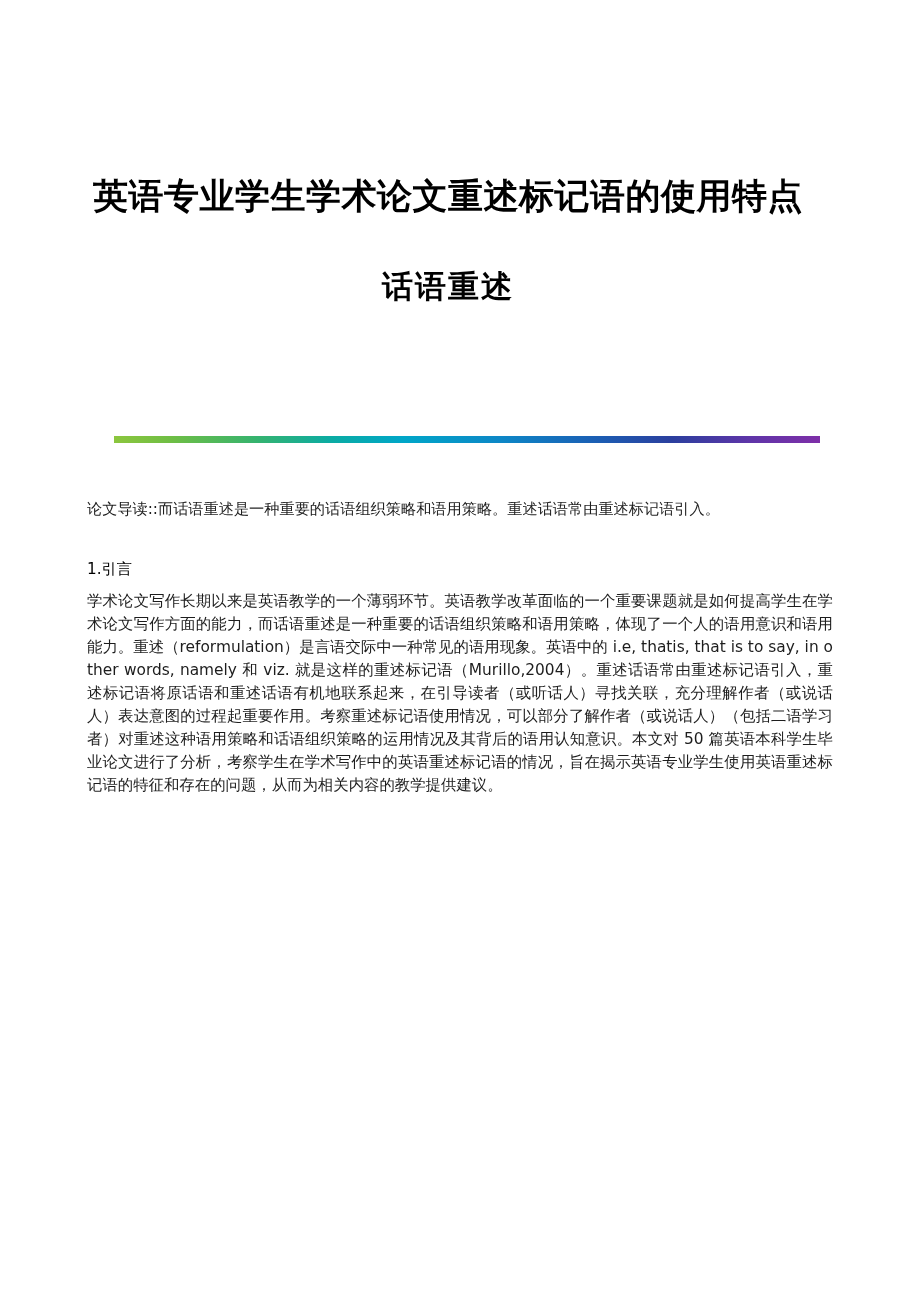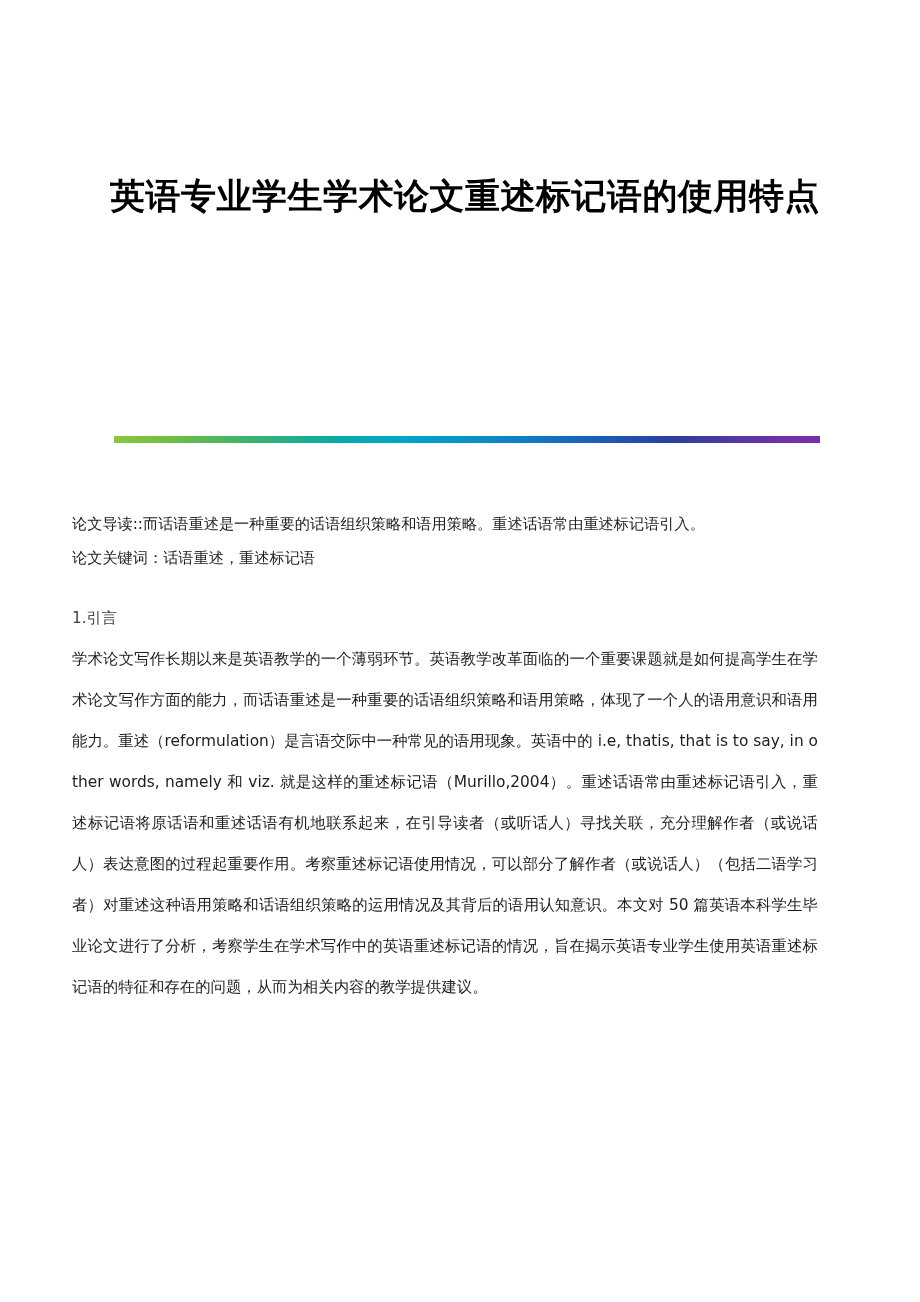--- a/index.html
+++ b/index.html
@@ -18,21 +18,21 @@
 
   .page {
     position: absolute;
     inset: 0;
     background: #ffffff;
   }
 
   
   .title-block {
     position: absolute;
-    left: 97px;
+    left: 80px;
     top: 168px;
     width: 736px;
   }
   .doc-title {
     font-family: "DejaVu Serif", "Liberation Serif", serif;
     font-size: 35px;
     font-weight: 700;
     line-height: 1.62;
     text-align: center;
     letter-spacing: 0.5px;
@@ -73,24 +73,23 @@
       #1b5fb4 68%,
       #2b3f9e 79%,
       #5e35a8 90%,
       #7e2fa8 100%
     );
   }
 
   
   .content {
     position: absolute;
-    left: 72px;
+    left: 87px;
     top: 492px;
     width: 746px;
-    margin-top: 15px;
   }
   .lead-line {
     font-family: "DejaVu Sans", "Liberation Sans", sans-serif;
     font-size: 15.2px;
     line-height: 34px;
     color: #1d1d1d;
     margin: 0;
     text-align: justify;
     word-break: break-all;
   }
@@ -98,56 +97,56 @@
     font-family: "DejaVu Sans", "Liberation Sans", sans-serif;
     font-size: 15.2px;
     line-height: 34px;
     color: #1d1d1d;
     margin: 0;
   }
   .section-heading {
     font-family: "DejaVu Sans", "Liberation Sans", sans-serif;
     font-size: 15.2px;
     line-height: 34px;
-    color: #404040;
+    color: #000000;
     margin: 26px 0 0 0;
     font-weight: 400;
   }
   .para {
     font-family: "DejaVu Sans", "Liberation Sans", sans-serif;
     font-size: 15.4px;
-    line-height: 41px;
+    line-height: 23px;
     color: #1d1d1d;
     margin: 4px 0 0 0;
     text-align: justify;
     text-justify: inter-character;
     word-break: break-all;
   }
   .para-tail {
     margin-top: 2px;
   }
 </style>
 </head>
 <body>
 
 <div class="page">
 
   <div class="title-block">
     <h1 class="doc-title">英语专业学生学术论文重述标记语的使用特点</h1>
+    <h2 class="doc-subtitle">话语重述</h2>
   </div>
 
   <div class="rule-wrap">
     <div class="rule"></div>
   </div>
 
   <div class="content">
 
     <p class="lead-line">论文导读::而话语重述是一种重要的话语组织策略和语用策略。重述话语常由重述标记语引入。</p>
 
-    <p class="keywords-line">论文关键词：话语重述，重述标记语</p>
 
     <h3 class="section-heading">1.引言</h3>
 
     <p class="para">学术论文写作长期以来是英语教学的一个薄弱环节。英语教学改革面临的一个重要课题就是如何提高学生在学术论文写作方面的能力，而话语重述是一种重要的话语组织策略和语用策略，体现了一个人的语用意识和语用能力。重述（reformulation）是言语交际中一种常见的语用现象。英语中的 i.e, thatis, that is to say, in other words, namely 和 viz. 就是这样的重述标记语（Murillo,2004）。重述话语常由重述标记语引入，重述标记语将原话语和重述话语有机地联系起来，在引导读者（或听话人）寻找关联，充分理解作者（或说话人）表达意图的过程起重要作用。考察重述标记语使用情况，可以部分了解作者（或说话人）（包括二语学习者）对重述这种语用策略和话语组织策略的运用情况及其背后的语用认知意识。本文对 50 篇英语本科学生毕业论文进行了分析，考察学生在学术写作中的英语重述标记语的情况，旨在揭示英语专业学生使用英语重述标记语的特征和存在的问题，从而为相关内容的教学提供建议。</p>
 
 
 
   </div>
 
 </div>

